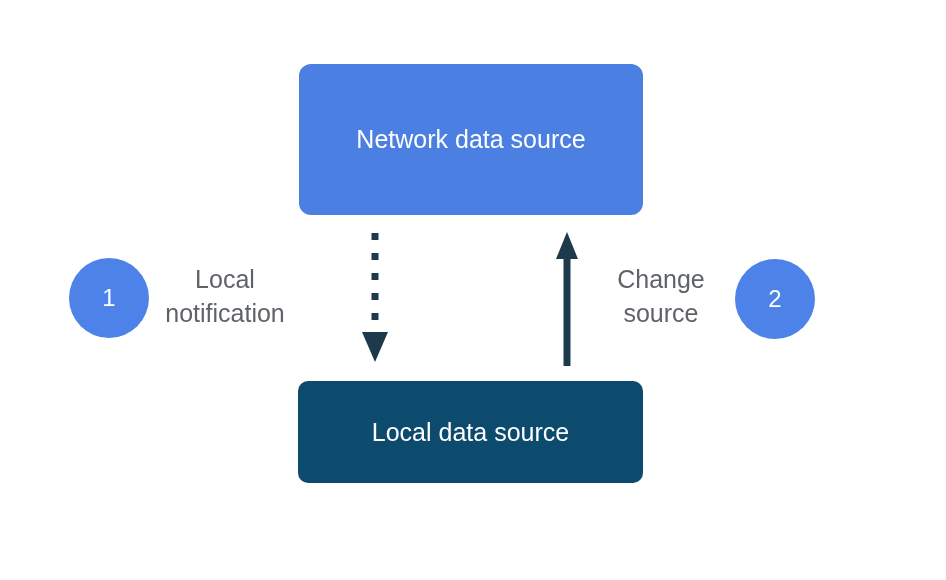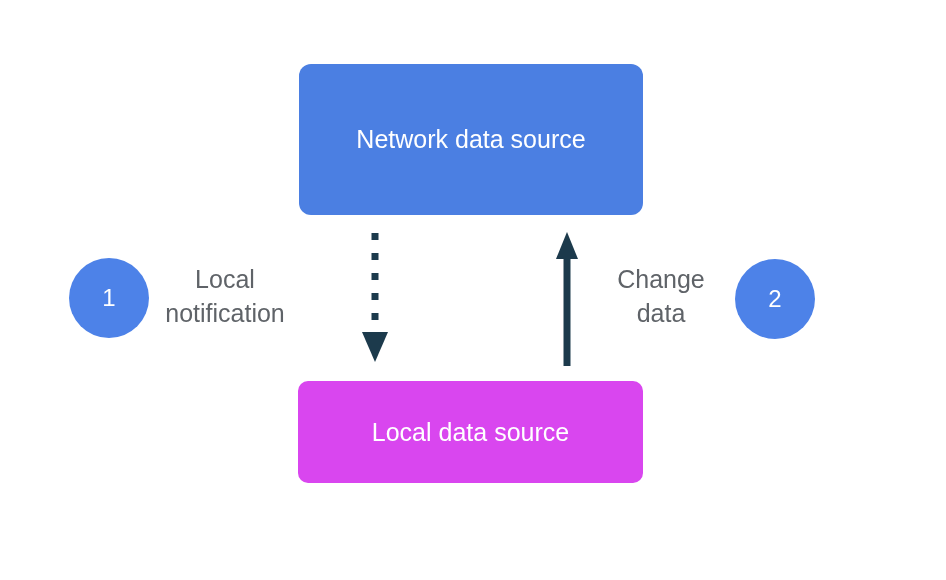--- a/index.html
+++ b/index.html
@@ -35,21 +35,21 @@
     width: 344px;
     height: 151px;
     background: #4B7FE2;
     border-radius: 12px;
   }
   .box-local {
     left: 298px;
     top: 381px;
     width: 345px;
     height: 102px;
-    background: #d946ef;
+    background: #0c4a6e;
     border-radius: 10px;
   }
   .badge {
     position: absolute;
     width: 80px;
     height: 80px;
     border-radius: 50%;
     background: #4D82E8;
     color: #ffffff;
     font-size: 24px;
@@ -107,15 +107,15 @@
   </div>
 
   <div class="badge badge-1">
     <span>1</span>
   </div>
   <div class="step-label label-notification">Local notification</div>
 
   <div class="badge badge-2">
     <span>2</span>
   </div>
-  <div class="step-label label-fetch">Change data</div>
+  <div class="step-label label-fetch">Change source</div>
 
 </div>
 
 </body></html>

